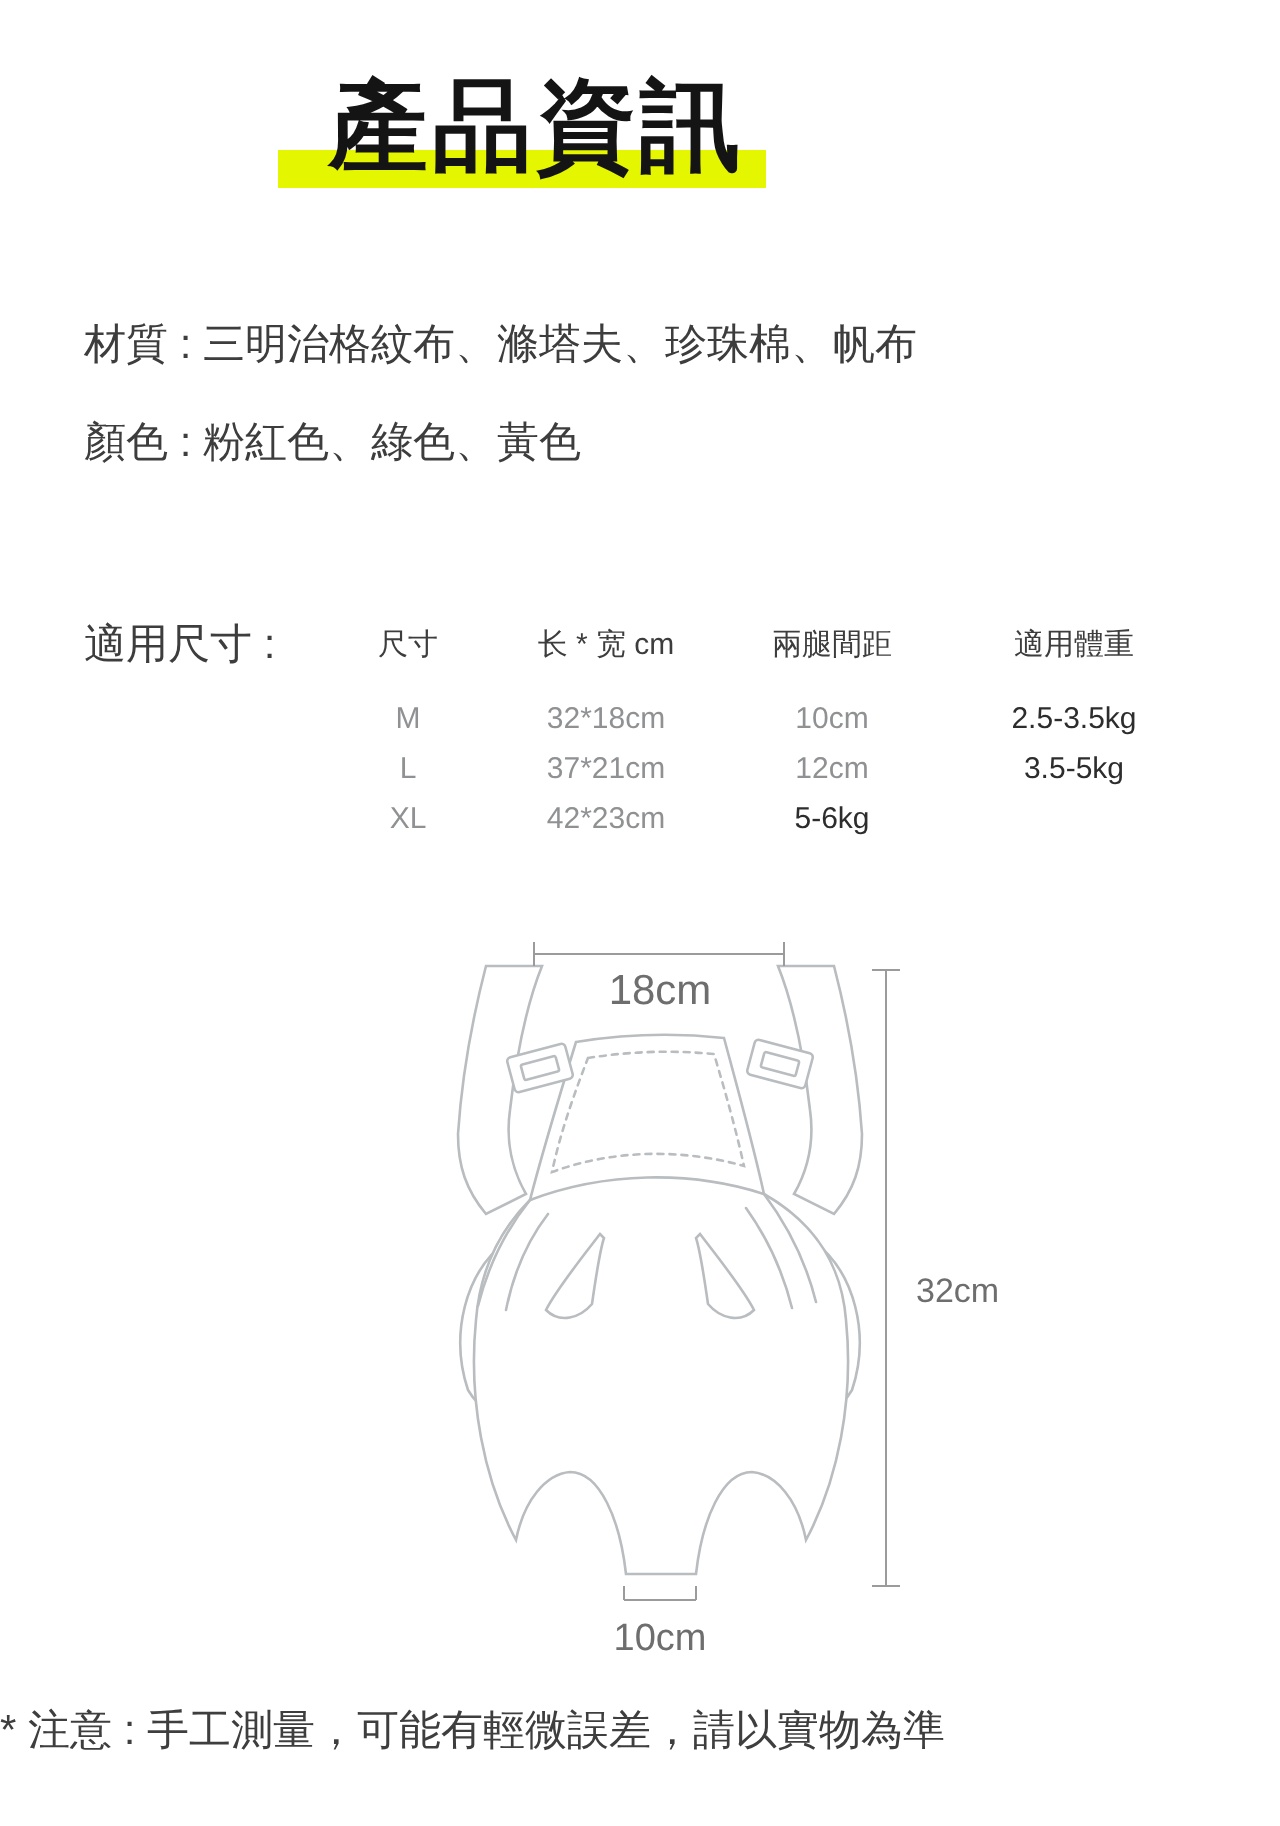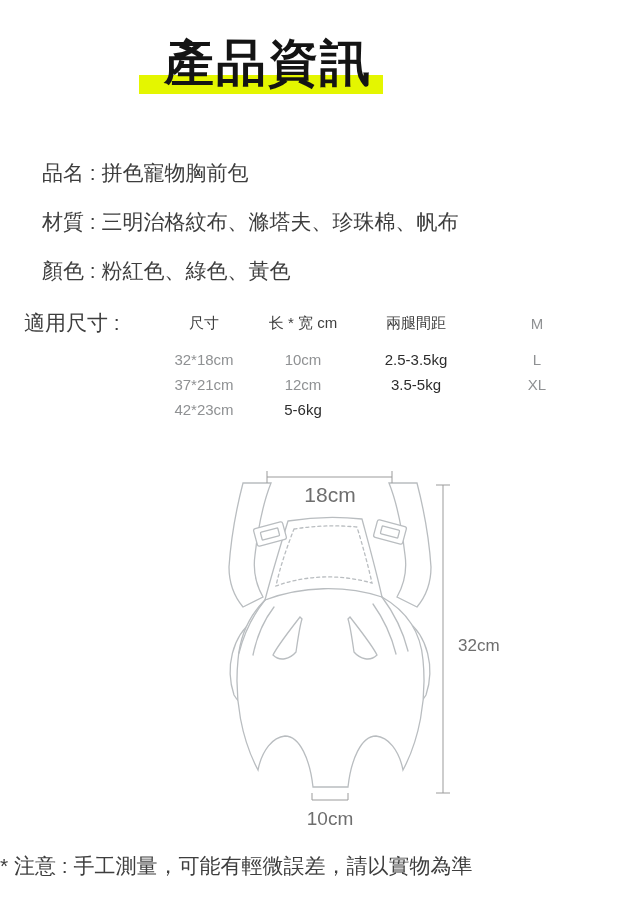--- a/index.html
+++ b/index.html
@@ -23,21 +23,21 @@
     letter-spacing:2px;line-height:58px;white-space:nowrap;
   }
   
   .details{position:absolute;left:42px;top:161px;}
   .detail-line{
     font-size:21px;line-height:24px;color:#3d3d3d;
     margin-bottom:25px;white-space:nowrap;
   }
   
   .size-caption{
-    position:absolute;left:24px;top:311px;
+    position:absolute;left:42px;top:311px;
     font-size:21px;line-height:24px;color:#3d3d3d;white-space:nowrap;
   }
   .size-grid{
     position:absolute;left:160px;top:311px;
     display:grid;
     grid-template-columns:88px 110px 116px 126px;
     grid-template-rows:36px 25px 25px 25px;
   }
   .size-grid .cell{
     text-align:center;font-size:15px;line-height:24px;white-space:nowrap;
@@ -61,36 +61,34 @@
 
   <div class="header">
     <div class="title-box">
       <span class="title-hl"></span>
       <span class="title-text">產品資訊</span>
     </div>
   </div>
 
   <div class="details">
     <div class="detail-line">
-      <span>品名</span><span> : </span><span>拼色寵物胸前包</span>
-    </div>
-    <div class="detail-line">
       <span>材質</span><span> : </span><span>三明治格紋布、滌塔夫、珍珠棉、帆布</span>
     </div>
     <div class="detail-line">
       <span>顏色</span><span> : </span><span>粉紅色、綠色、黃色</span>
     </div>
   </div>
 
   <div class="size-caption">適用尺寸 :</div>
 
   <div class="size-grid">
     <div class="cell th">尺寸</div>
     <div class="cell th">长 * 宽 cm</div>
     <div class="cell th">兩腿間距</div>
+    <div class="cell th">適用體重</div>
 
     <div class="cell td">M</div>
     <div class="cell td">32*18cm</div>
     <div class="cell td">10cm</div>
     <div class="cell td strong">2.5-3.5kg</div>
 
     <div class="cell td">L</div>
     <div class="cell td">37*21cm</div>
     <div class="cell td">12cm</div>
     <div class="cell td strong">3.5-5kg</div>

